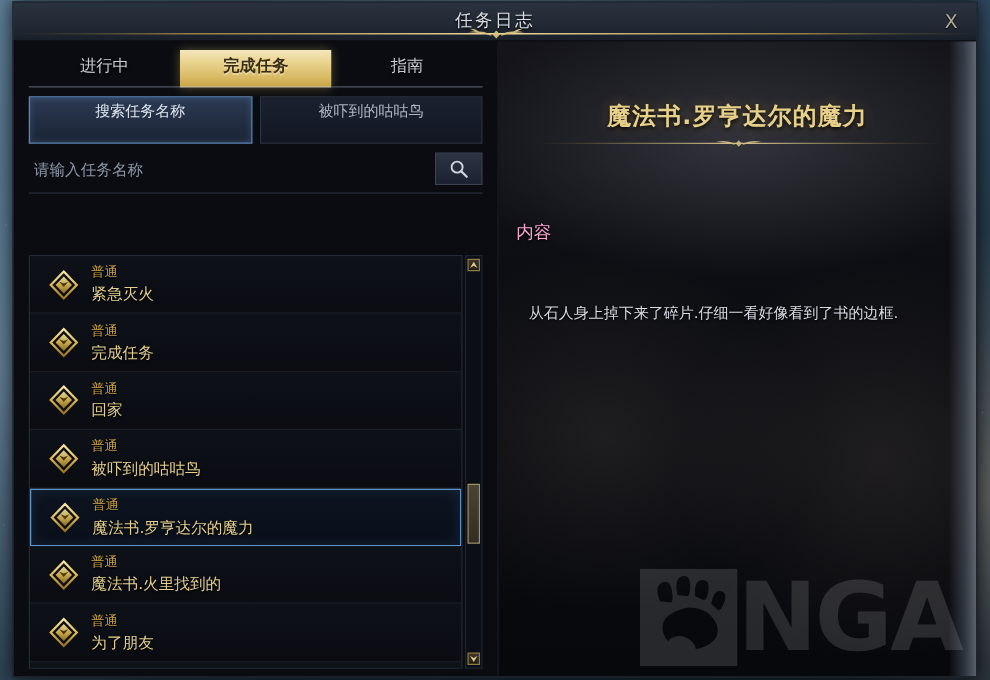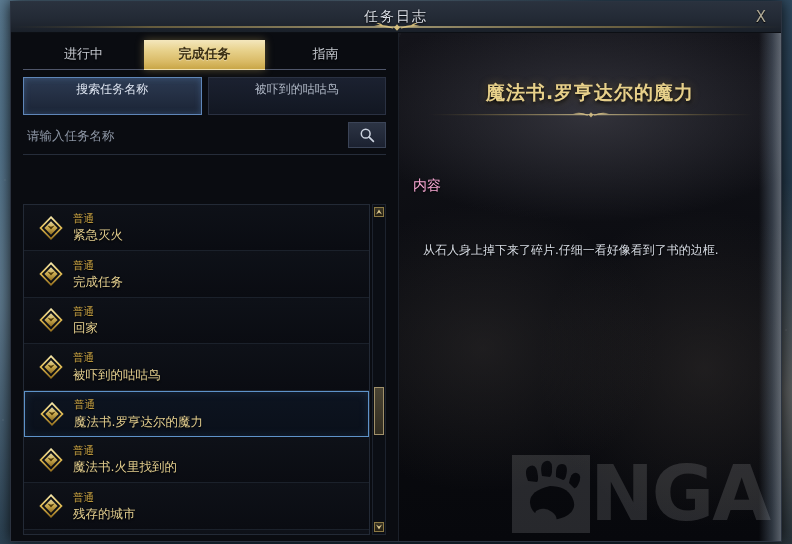--- a/index.html
+++ b/index.html
@@ -540,21 +540,21 @@
                       <stop offset="48%" stop-color="#e0bc55"></stop>
                       <stop offset="100%" stop-color="#9a7420"></stop>
                     </linearGradient>
                   </defs>
                   <path d="M13,2.2 L23.4,13 L13,23.8 L2.6,13 Z" fill="none" stroke="url(#gq6)" stroke-width="1.8"></path>
                   <path d="M13,6.2 L19.6,13 L13,19.8 L6.4,13 Z" fill="url(#gq6)" opacity=".9"></path>
                   <path d="M9.4,10.4 L13,14.6 L16.6,10.4 L13,11.8 Z" fill="#4a3608"></path>
                 </svg>
                 <div class="q-text">
                   <div class="q-grade">普通</div>
-                  <div class="q-name">残存的城市</div>
+                  <div class="q-name">为了朋友</div>
                 </div>
               </div>
               <div class="quest">
                 <svg class="q-icon" viewBox="0 0 26 26">
                   <defs>
                     <linearGradient id="gq7" x1="0" y1="0" x2="0" y2="1">
                       <stop offset="0%" stop-color="#f6e7a8"></stop>
                       <stop offset="48%" stop-color="#e0bc55"></stop>
                       <stop offset="100%" stop-color="#9a7420"></stop>
                     </linearGradient>

